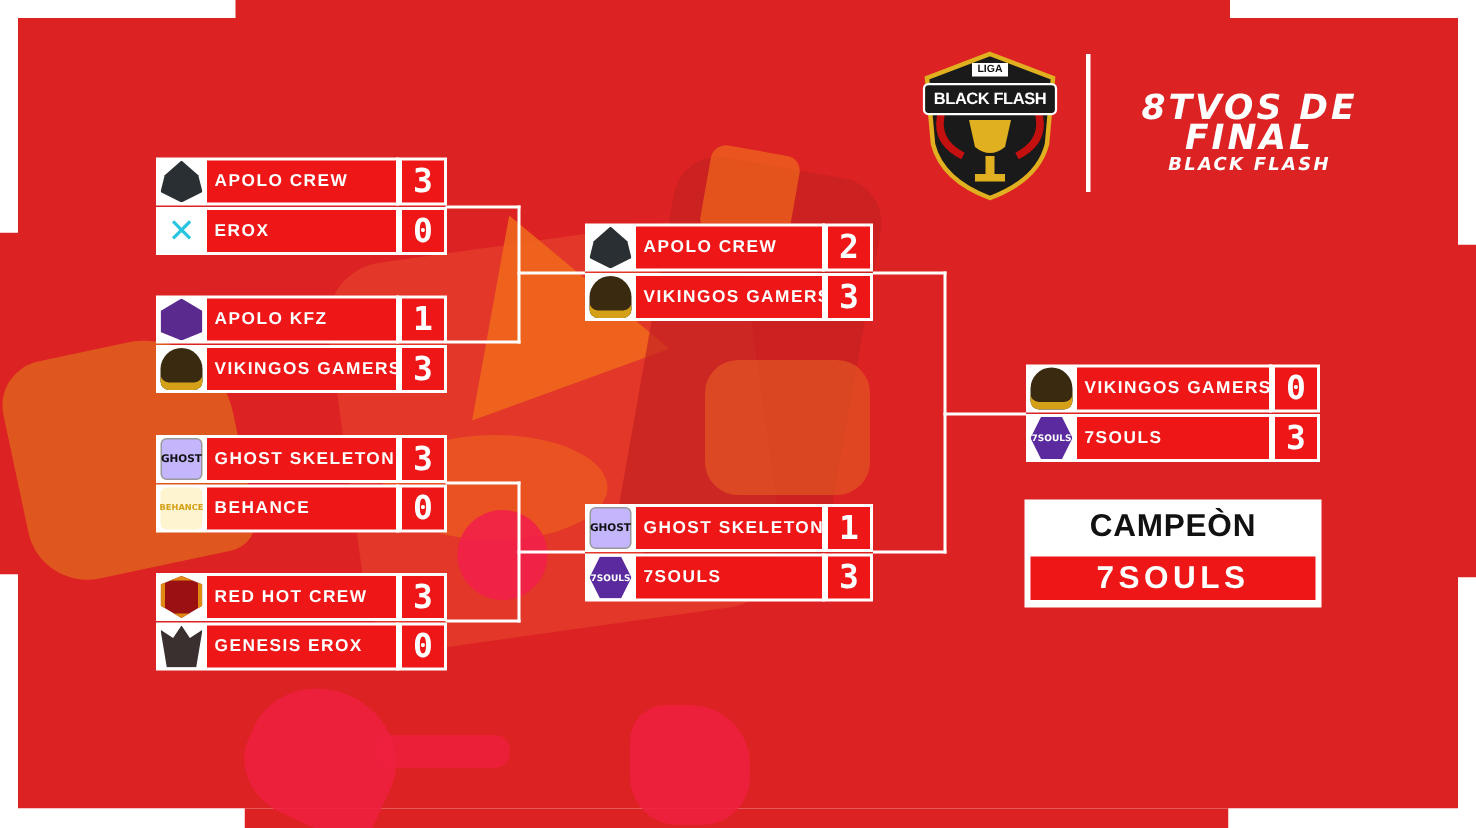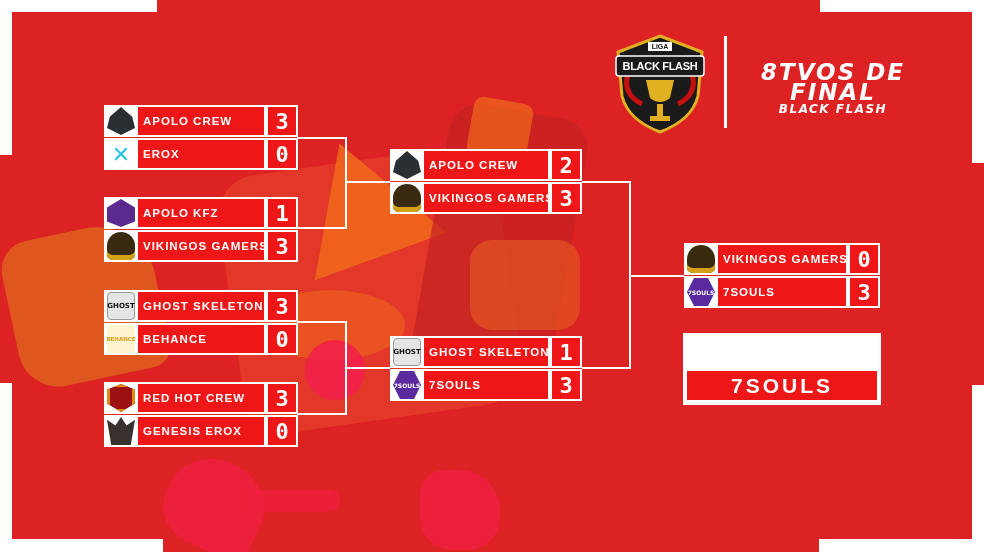--- a/index.html
+++ b/index.html
@@ -39,21 +39,21 @@
   .score-cell { position: absolute; top: 0; width: 32px; height: 32px; background: #ee1616; border: 2px solid #ffffff; color: #ffffff; font-family: "DejaVu Sans Mono", monospace; font-weight: bold; font-size: 22px; display: flex; align-items: center; justify-content: center; }
 
   .line { position: absolute; background: #ffffff; }
 
   
   .ico { width: 28px; height: 28px; border-radius: 4px; display: flex; align-items: center; justify-content: center; font-size: 6px; font-weight: bold; color: #fff; font-family: "DejaVu Sans", sans-serif; }
   .ico-apolo { background: #2a2f33; clip-path: polygon(50% 0, 90% 35%, 100% 75%, 50% 100%, 0 75%, 10% 35%); }
   .ico-erox { background: transparent; color: #29c4e0; font-size: 22px; }
   .ico-shark { background: #5a2a8e; clip-path: polygon(50% 0, 100% 30%, 100% 80%, 50% 100%, 0 80%, 0 30%); }
   .ico-vikingos { background: #3a2a10; border-radius: 50% 50% 20% 20%; box-shadow: inset 0 -5px 0 #d4a017; }
-  .ico-ghost { background: #e5e5e5; color: #111; font-size: 7px; border: 1px solid #999; }
+  .ico-ghost { background: #c4b5fd; color: #111; font-size: 7px; border: 1px solid #999; }
   .ico-behance { background: #fff4d0; color: #d4a017; font-size: 5.5px; }
   .ico-redhot { background: #9b1010; clip-path: polygon(50% 0, 100% 20%, 100% 70%, 50% 100%, 0 70%, 0 20%); box-shadow: inset 0 0 0 3px #e08a16; }
   .ico-genesis { background: #3a3030; clip-path: polygon(0 10%, 30% 30%, 50% 0, 70% 30%, 100% 10%, 85% 100%, 15% 100%); }
   .ico-7souls { background: #5a2a9e; clip-path: polygon(25% 0, 75% 0, 100% 50%, 75% 100%, 25% 100%, 0 50%); font-size: 6px; }
 
   
   .champ-box { position: absolute; left: 683px; top: 333px; width: 198px; height: 72px; background: #ffffff; }
   .champ-label { position: absolute; left: 0; top: 6px; width: 198px; text-align: center; color: #111; font-weight: bold; font-size: 21px; letter-spacing: .5px; }
   .champ-name-bar { position: absolute; left: 4px; top: 38px; width: 190px; height: 29px; background: #ee1616; color: #ffffff; font-weight: bold; font-size: 21px; letter-spacing: 3px; display: flex; align-items: center; justify-content: center; }
 </style>
@@ -226,20 +226,21 @@
   <div class="row" style="left:0; top:33px;">
     <div class="logo-cell">
         <div class="ico ico-7souls">7SOULS</div>
       </div>
     <div class="team-cell" style="left:34px; width:130px;">7SOULS</div>
     <div class="score-cell" style="left:164px;">3</div>
   </div>
 </div>
 
 <div class="champ-box">
+  <div class="champ-label">CAMPEÒN</div>
   <div class="champ-name-bar">7SOULS</div>
 </div>
 
 <div class="white-patch" style="left:0; top:0; width:12px; height:155px;"></div>
 <div class="white-patch" style="left:0; top:383px; width:12px; height:169px;"></div>
 <div class="white-patch" style="left:0; top:539px; width:163px; height:13px;"></div>
 <div class="white-patch" style="left:820px; top:0; width:164px; height:12px;"></div>
 <div class="white-patch" style="left:972px; top:0; width:12px; height:163px;"></div>
 <div class="white-patch" style="left:972px; top:385px; width:12px; height:167px;"></div>
 <div class="white-patch" style="left:819px; top:539px; width:165px; height:13px;"></div>

